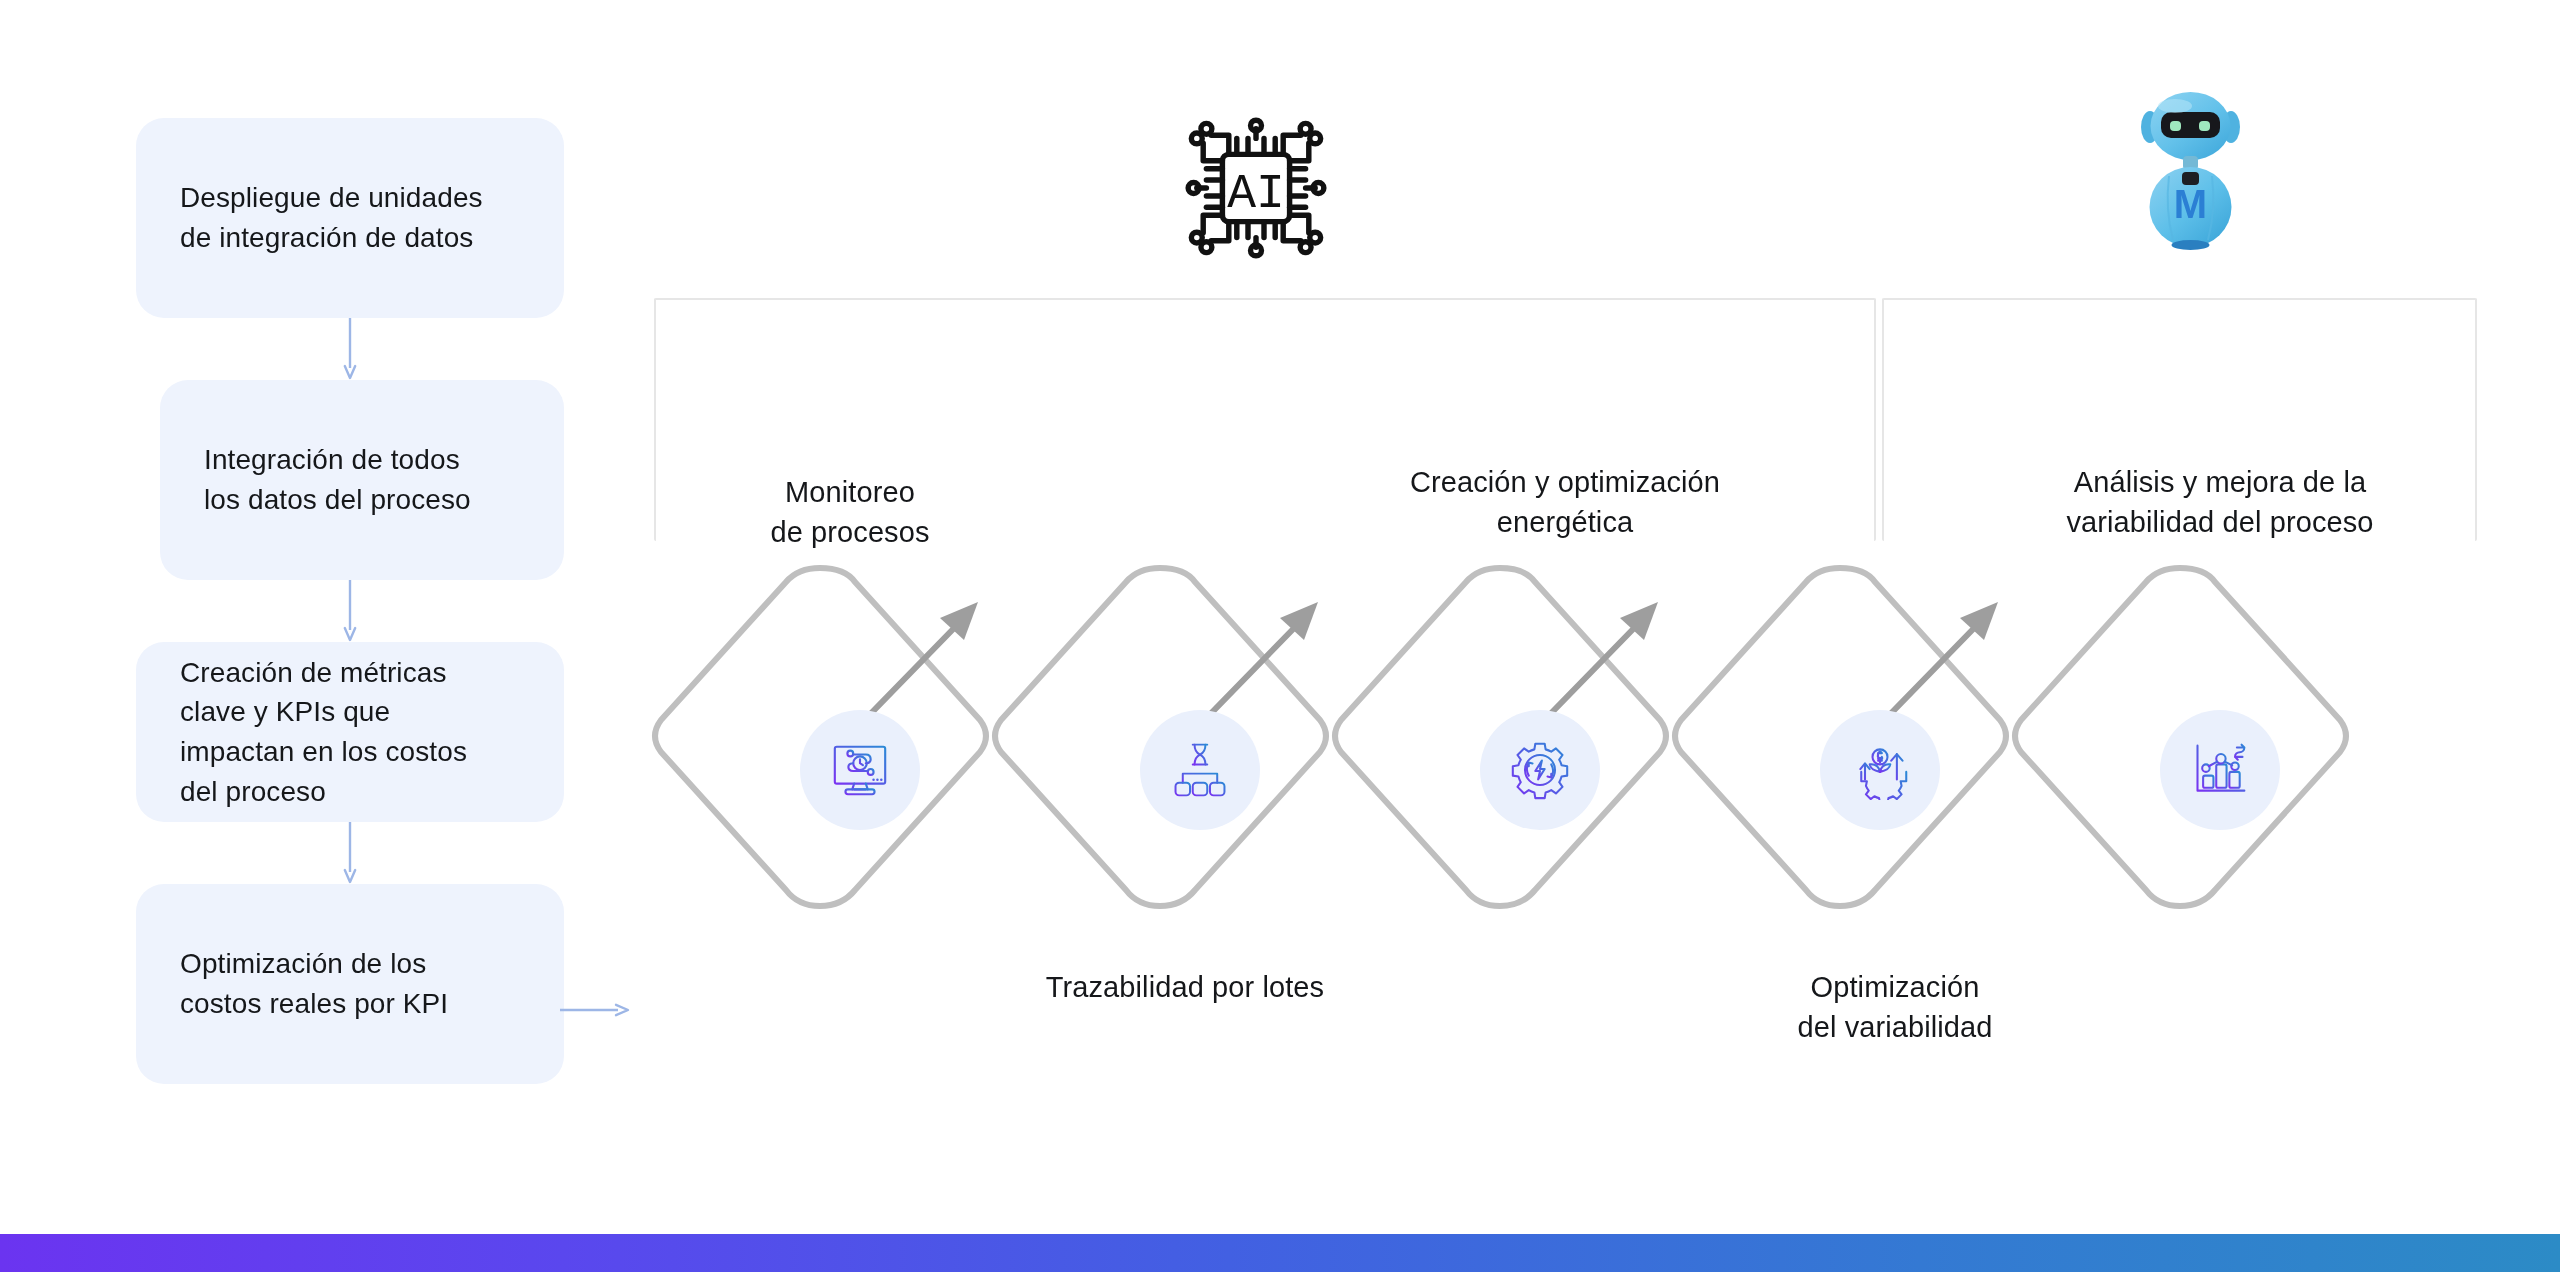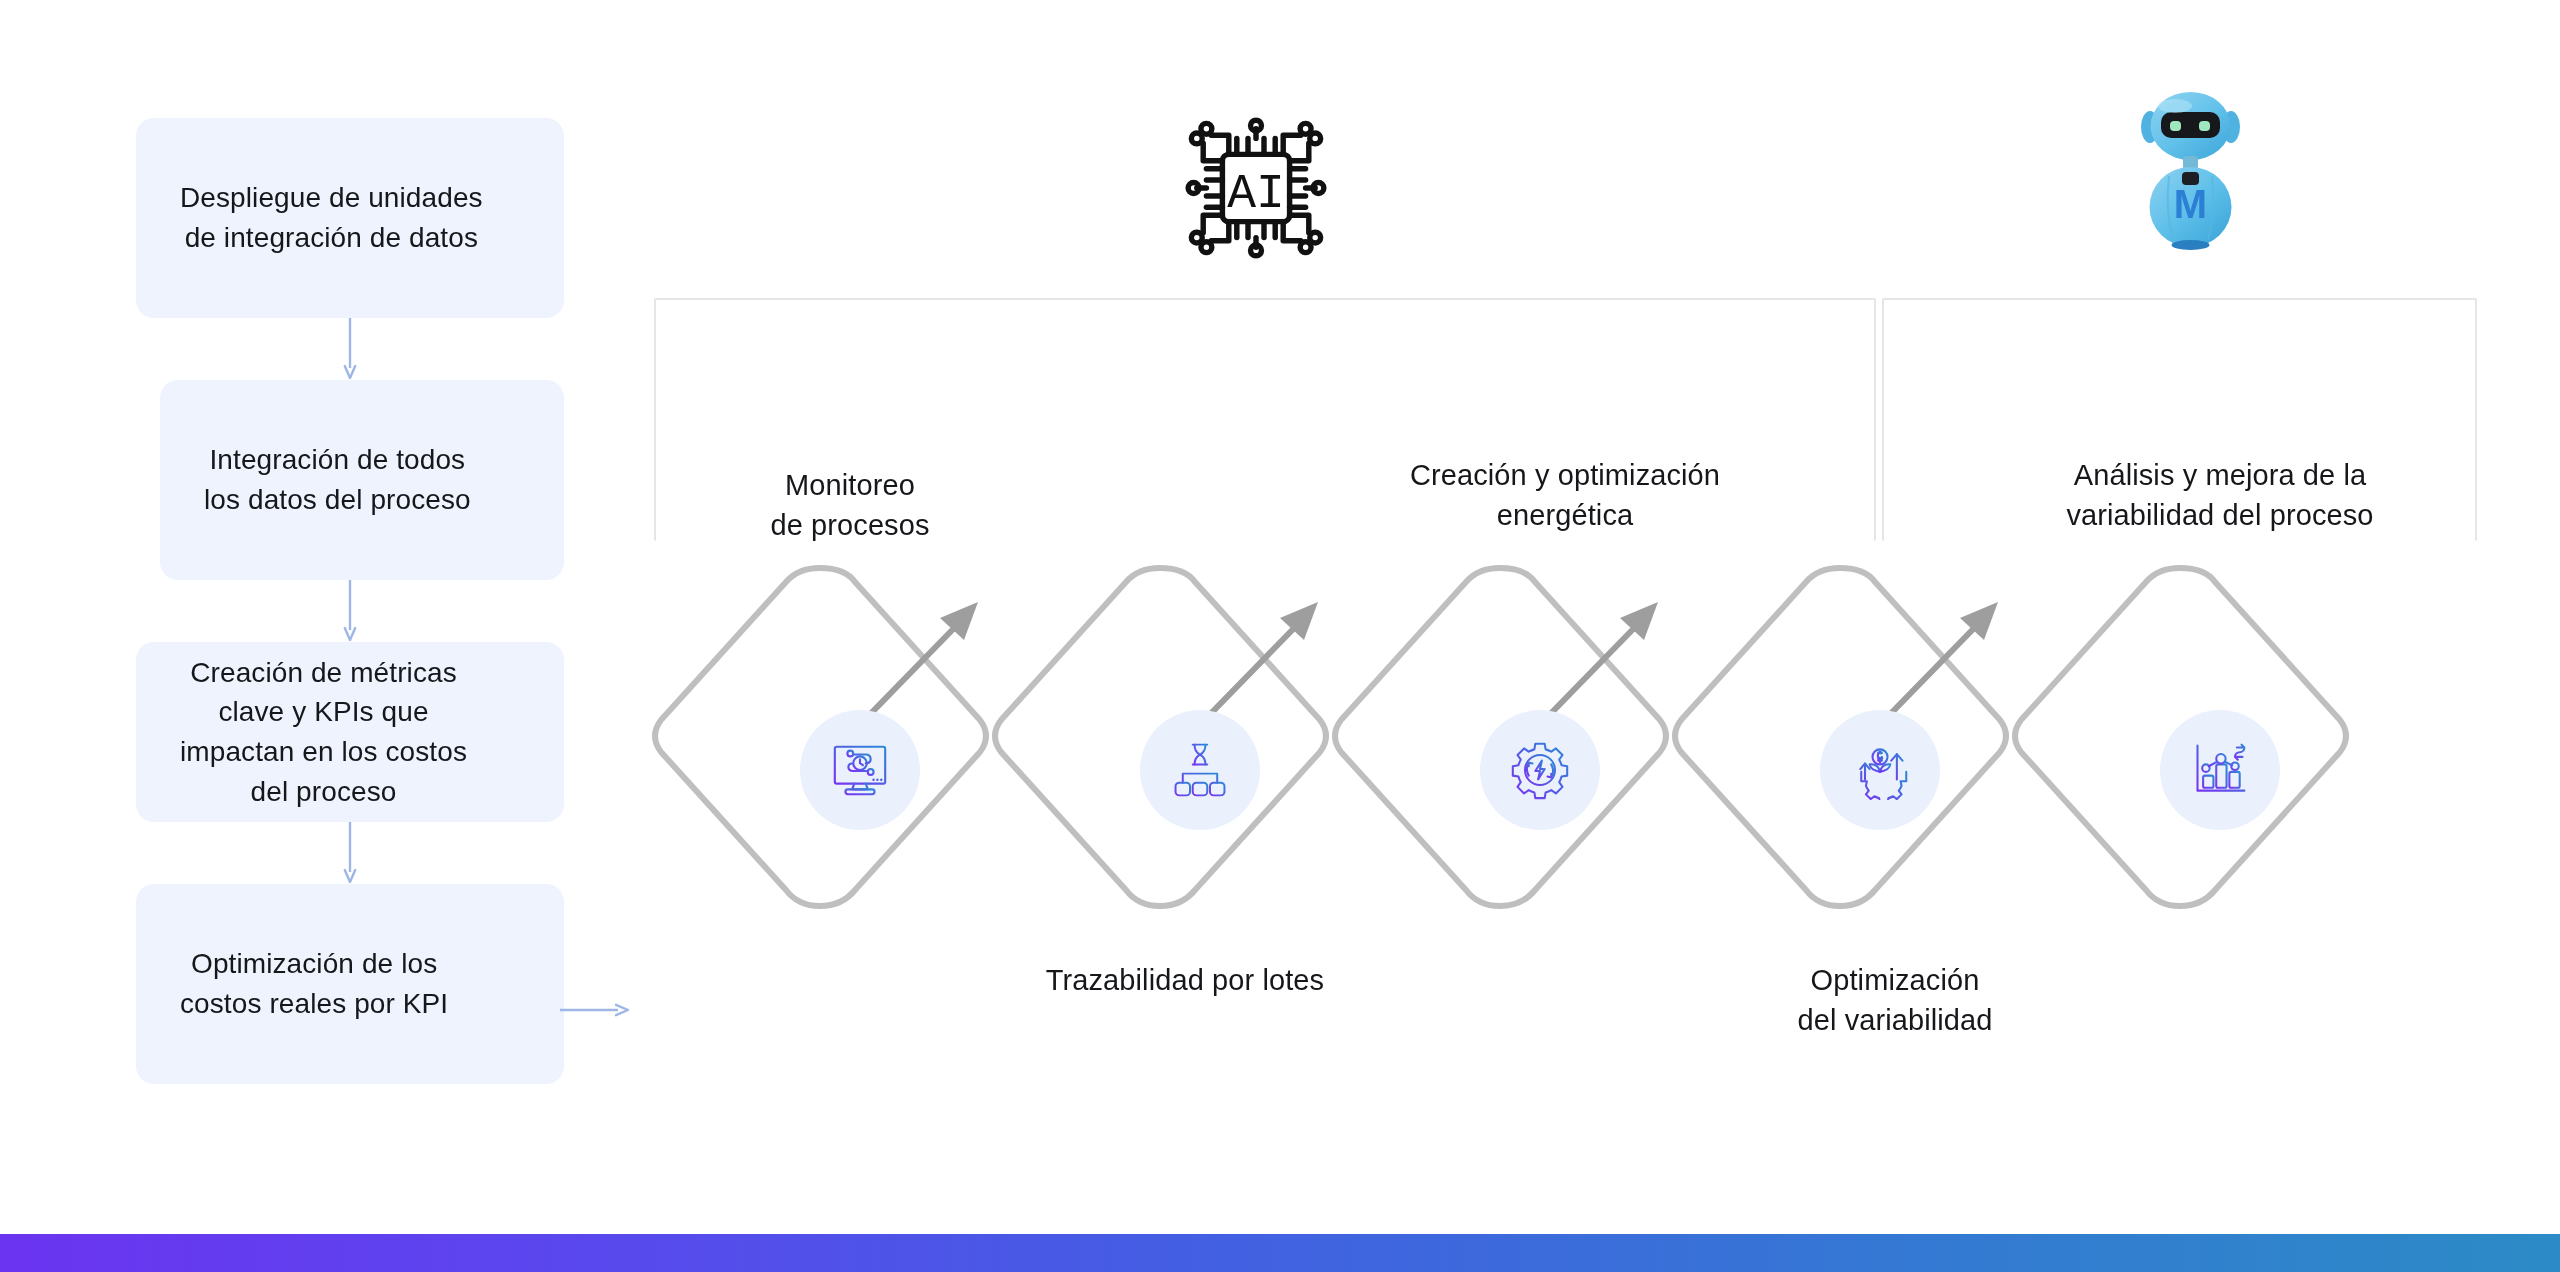--- a/index.html
+++ b/index.html
@@ -25,31 +25,30 @@
 
   
   .flow-col {
     position: absolute;
     left: 136px;
     top: 118px;
     width: 428px;
   }
   .flow-box {
     background: #eef3fd;
-    border-radius: 18px;
+    border-radius: 28px;
     box-sizing: border-box;
     padding: 0 44px;
     display: flex;
     align-items: center;
     color: #15171a;
     font-size: 28px;
     line-height: 1.42;
     letter-spacing: 0.1px;
     white-space: pre-line;
-    text-align: center;
   }
   .fb1 { height: 200px; }
   .fb2 { height: 200px; margin-left: 24px; }
   .fb3 { height: 180px; }
   .fb4 { height: 200px; }
 
   .flow-gap {
     height: 62px;
     position: relative;
   }
@@ -92,20 +91,21 @@
 
   
   .stage-label {
     position: absolute;
     text-align: center;
     color: #15171a;
     font-size: 29px;
     line-height: 1.38;
     letter-spacing: 0.1px;
     white-space: pre-line;
+    margin-top: 7px;
   }
   #label-top-1 { left: 680px;  top: 465px; width: 340px; }
   #label-top-2 { left: 1370px; top: 455px; width: 390px; }
   #label-top-3 { left: 1995px; top: 455px; width: 450px; }
 
   #label-bot-1 { left: 1010px; top: 960px; width: 350px; }
   #label-bot-2 { left: 1700px; top: 960px; width: 390px; }
 
   
   #zigzag {

